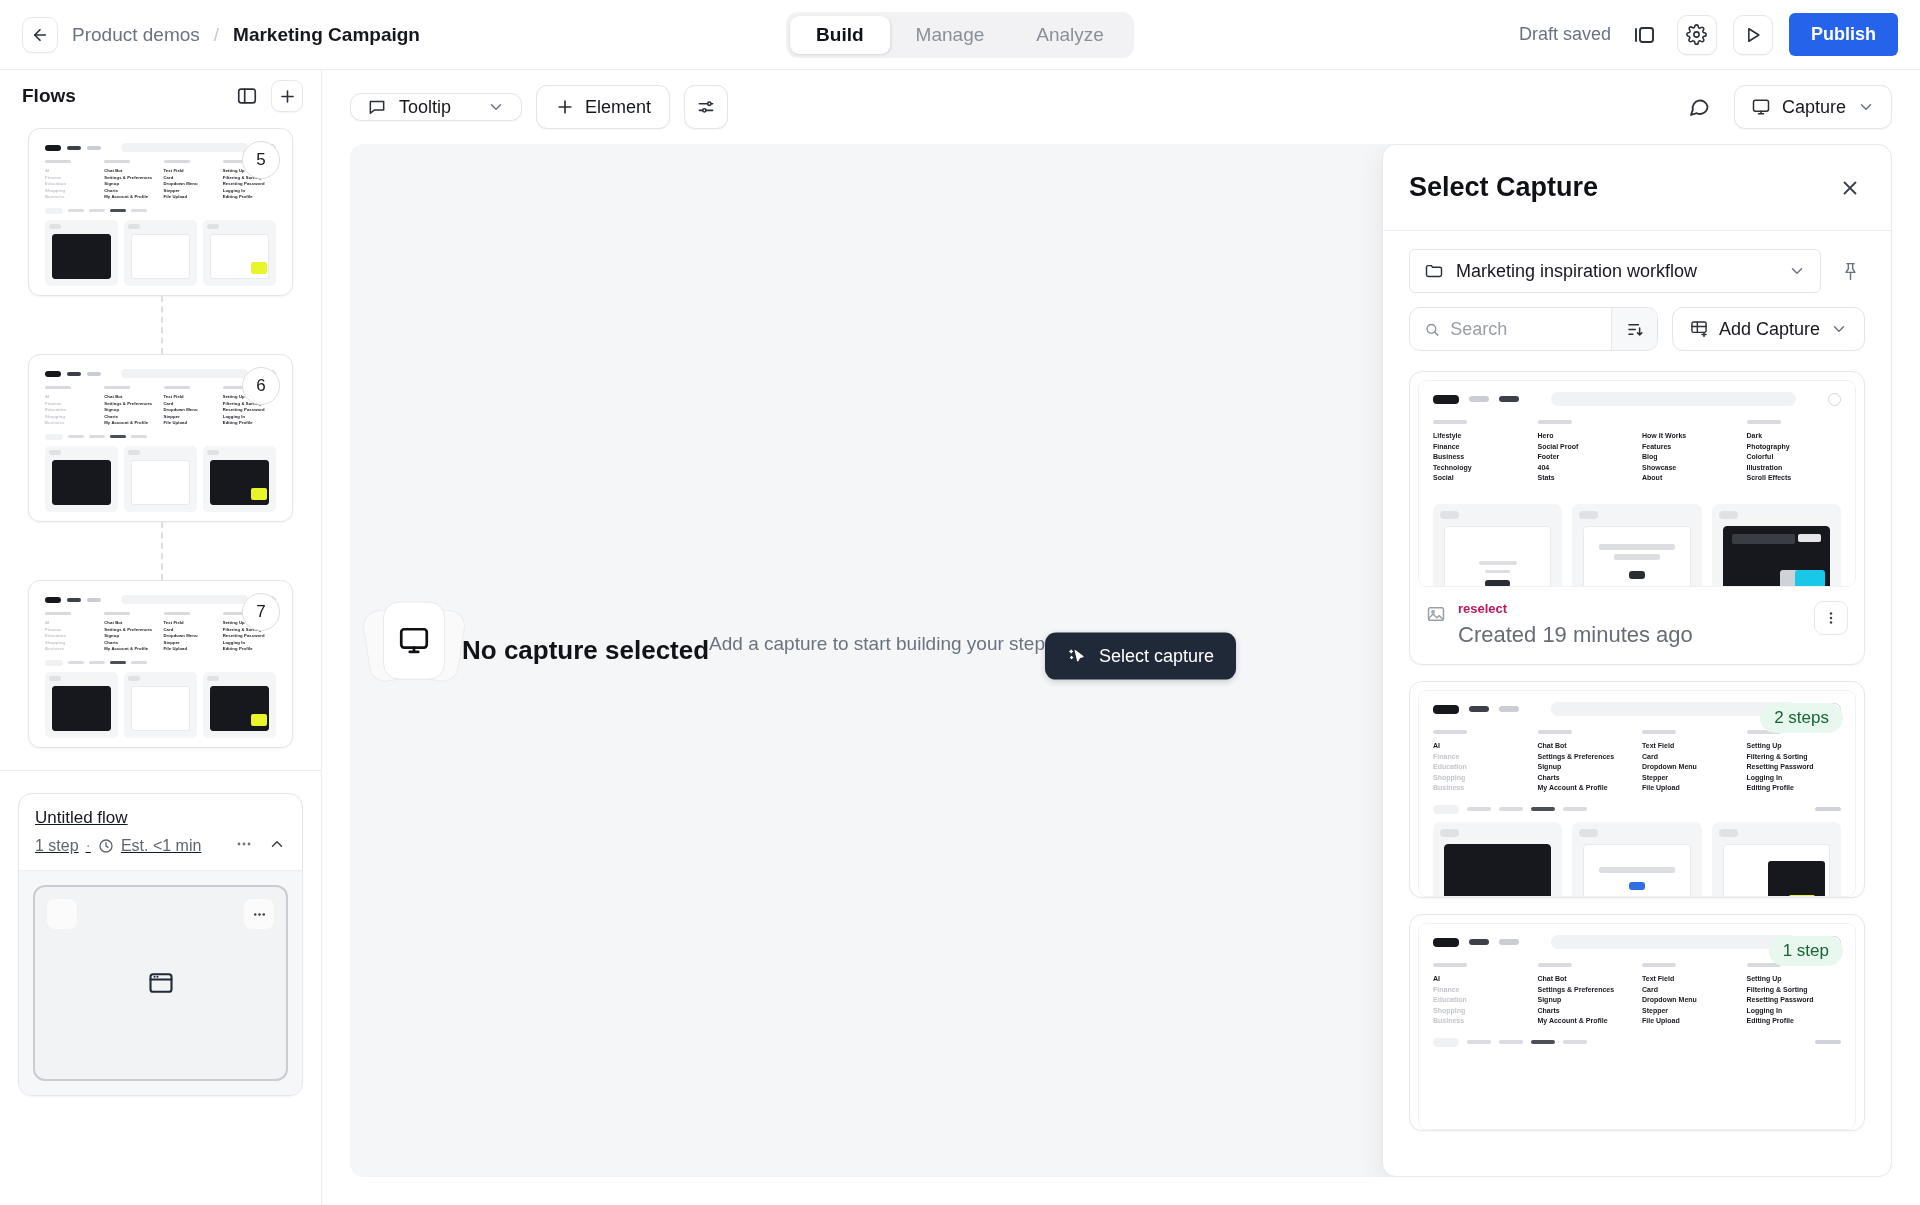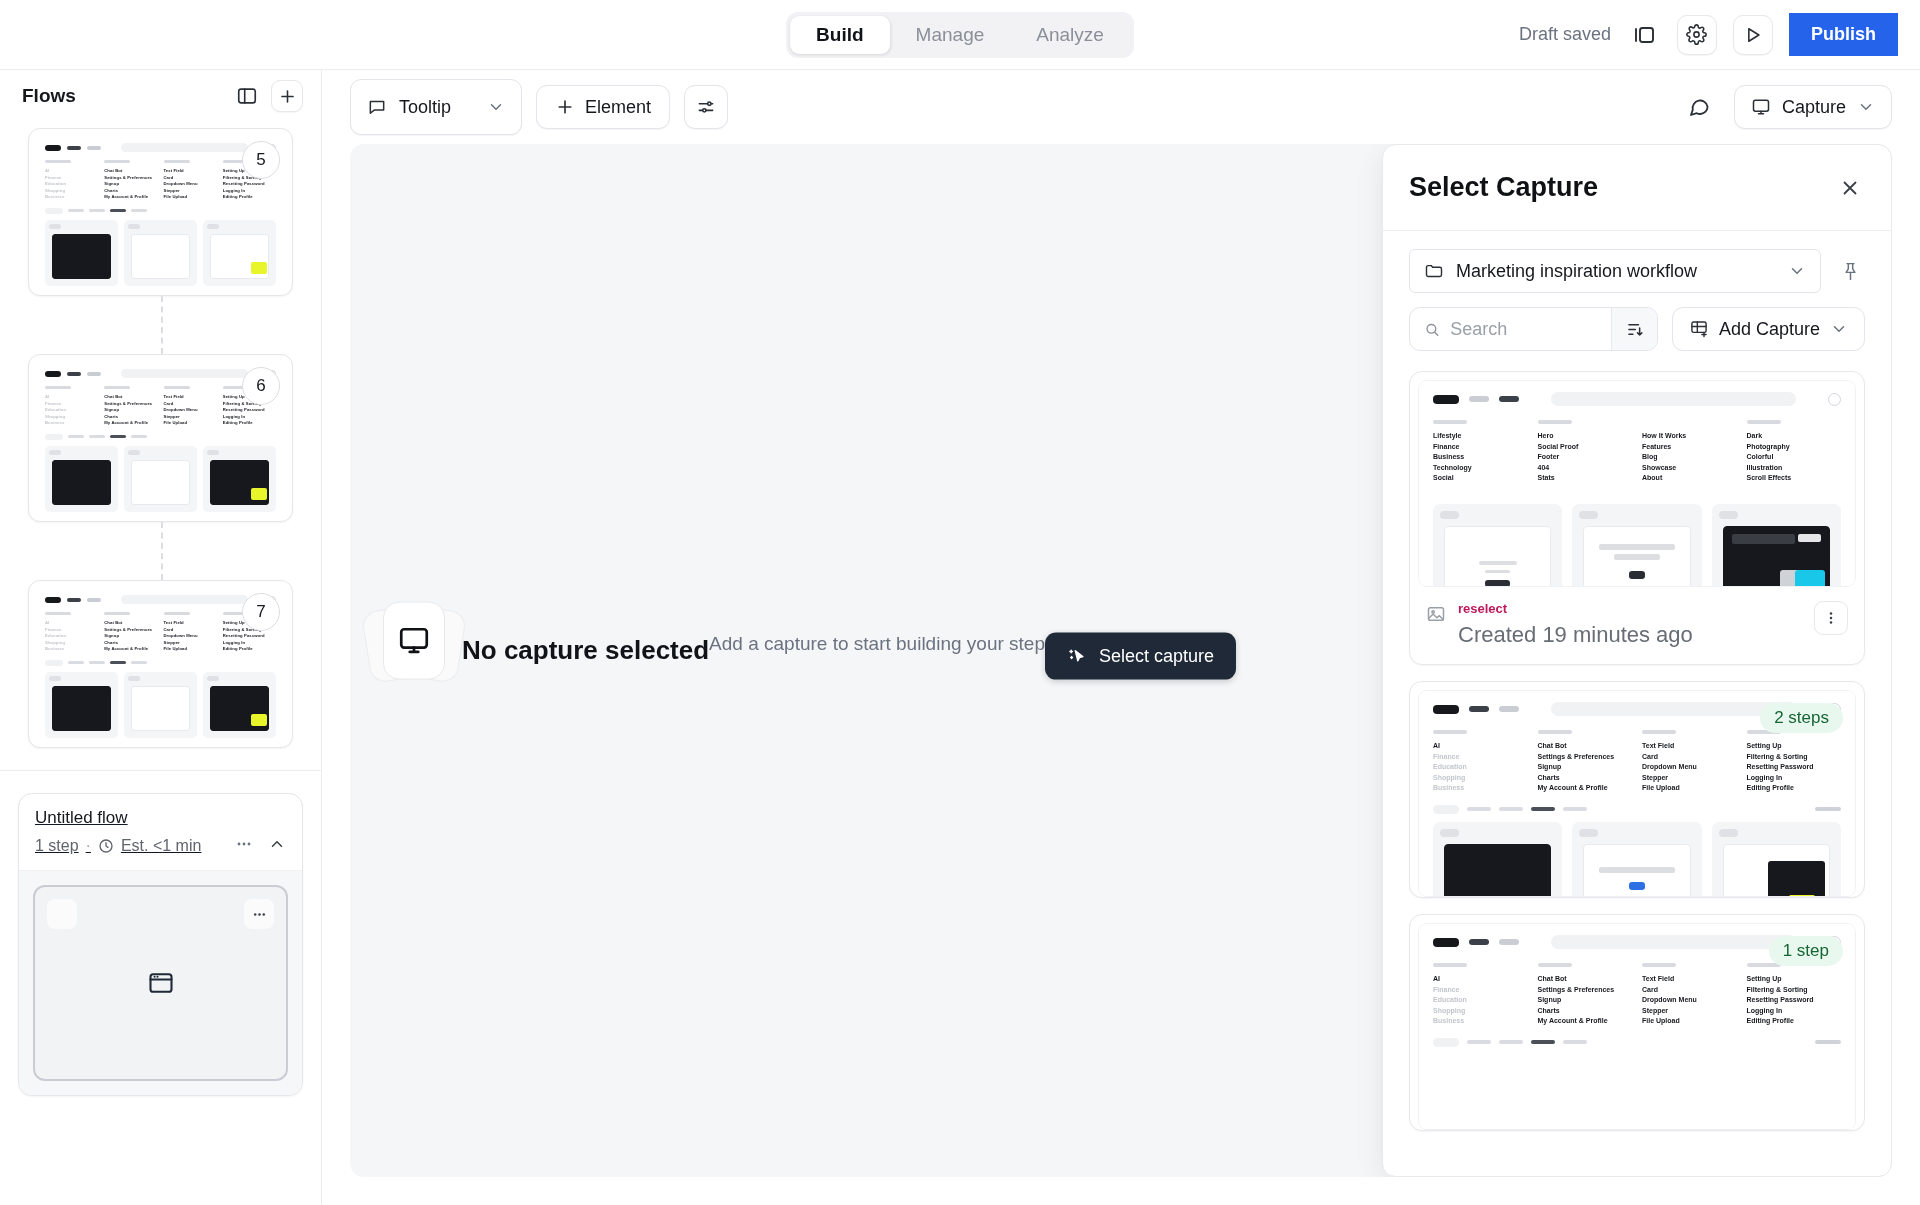--- a/index.html
+++ b/index.html
@@ -51,21 +51,21 @@
     cursor: pointer; color: #2b2f36;
   }
   .icon-btn {
     width: 40px; height: 40px; border-radius: 10px; border: 1px solid #e7e7ec;
     background: #fff; display: flex; align-items: center; justify-content: center;
     cursor: pointer; color: #2b2f36;
     box-shadow: 0 1px 1px rgba(16,24,40,.04);
   }
   .publish-btn {
     background: #2563eb; color: #fff; font-size: 18px; font-weight: 700;
-    border: none; border-radius: 0; padding: 11px 22px; cursor: pointer;
+    border: none; border-radius: 6px; padding: 11px 22px; cursor: pointer;
   }
 
   
   .body { display: flex; height: calc(1205px - 70px); }
 
   
   .sidebar {
     width: 322px; min-width: 322px; height: 100%;
     border-right: 1px solid #ececf0;
     display: flex; flex-direction: column;
@@ -157,21 +157,21 @@
     color: #2b2f36; cursor: pointer;
   }
 
   
   .canvas-wrap { flex: 1; display: flex; flex-direction: column; background: #fff; min-width: 0; }
   .toolbar {
     height: 74px; display: flex; align-items: center; padding: 0 28px 0 28px; gap: 14px;
   }
   .tool-select {
     display: flex; align-items: center; gap: 12px;
-    height: 56px; padding: 0 16px; border: 1px solid #e4e4ea; border-radius: 11px;
+    height: 28px; padding: 0 16px; border: 1px solid #e4e4ea; border-radius: 11px;
     background: #fff; font-size: 18px; color: #16181d; cursor: pointer;
     box-shadow: 0 1px 1px rgba(16,24,40,.04);
   }
   .tool-select .chev { margin-left: 24px; color: #6b7280; display: flex; }
   .tool-btn {
     display: flex; align-items: center; gap: 10px;
     height: 44px; padding: 0 18px; border: 1px solid #e4e4ea; border-radius: 11px;
     background: #fff; font-size: 18px; color: #16181d; cursor: pointer;
     box-shadow: 0 1px 1px rgba(16,24,40,.04);
   }
@@ -306,20 +306,31 @@
   .sidebar-fade {
     position: absolute; left: 0; right: 0; bottom: 0; height: 40px;
     background: linear-gradient(to bottom, rgba(255,255,255,0), #fff 80%);
     pointer-events: none;
   }
 </style>
 </head>
 <body>
 
 <div class="topbar">
+  <div class="crumb-wrap">
+    <div class="back-btn">
+      <svg width="18" height="18" viewBox="0 0 24 24" fill="none" stroke="#2b2f36" stroke-width="2.2" stroke-linecap="round" stroke-linejoin="round">
+        <path d="M19 12H5"></path>
+          <path d="M12 19l-7-7 7-7"></path>
+      </svg>
+    </div>
+    <span class="crumb-parent">Product demos</span>
+    <span class="crumb-sep">/</span>
+    <span class="crumb-current">Marketing Campaign</span>
+  </div>
 
   <div class="tabs">
     <div class="tab active">Build</div>
     <div class="tab">Manage</div>
     <div class="tab">Analyze</div>
   </div>
 
   <div class="top-right">
     <span class="draft-text">Draft saved</span>
     <div class="icon-btn-plain">

